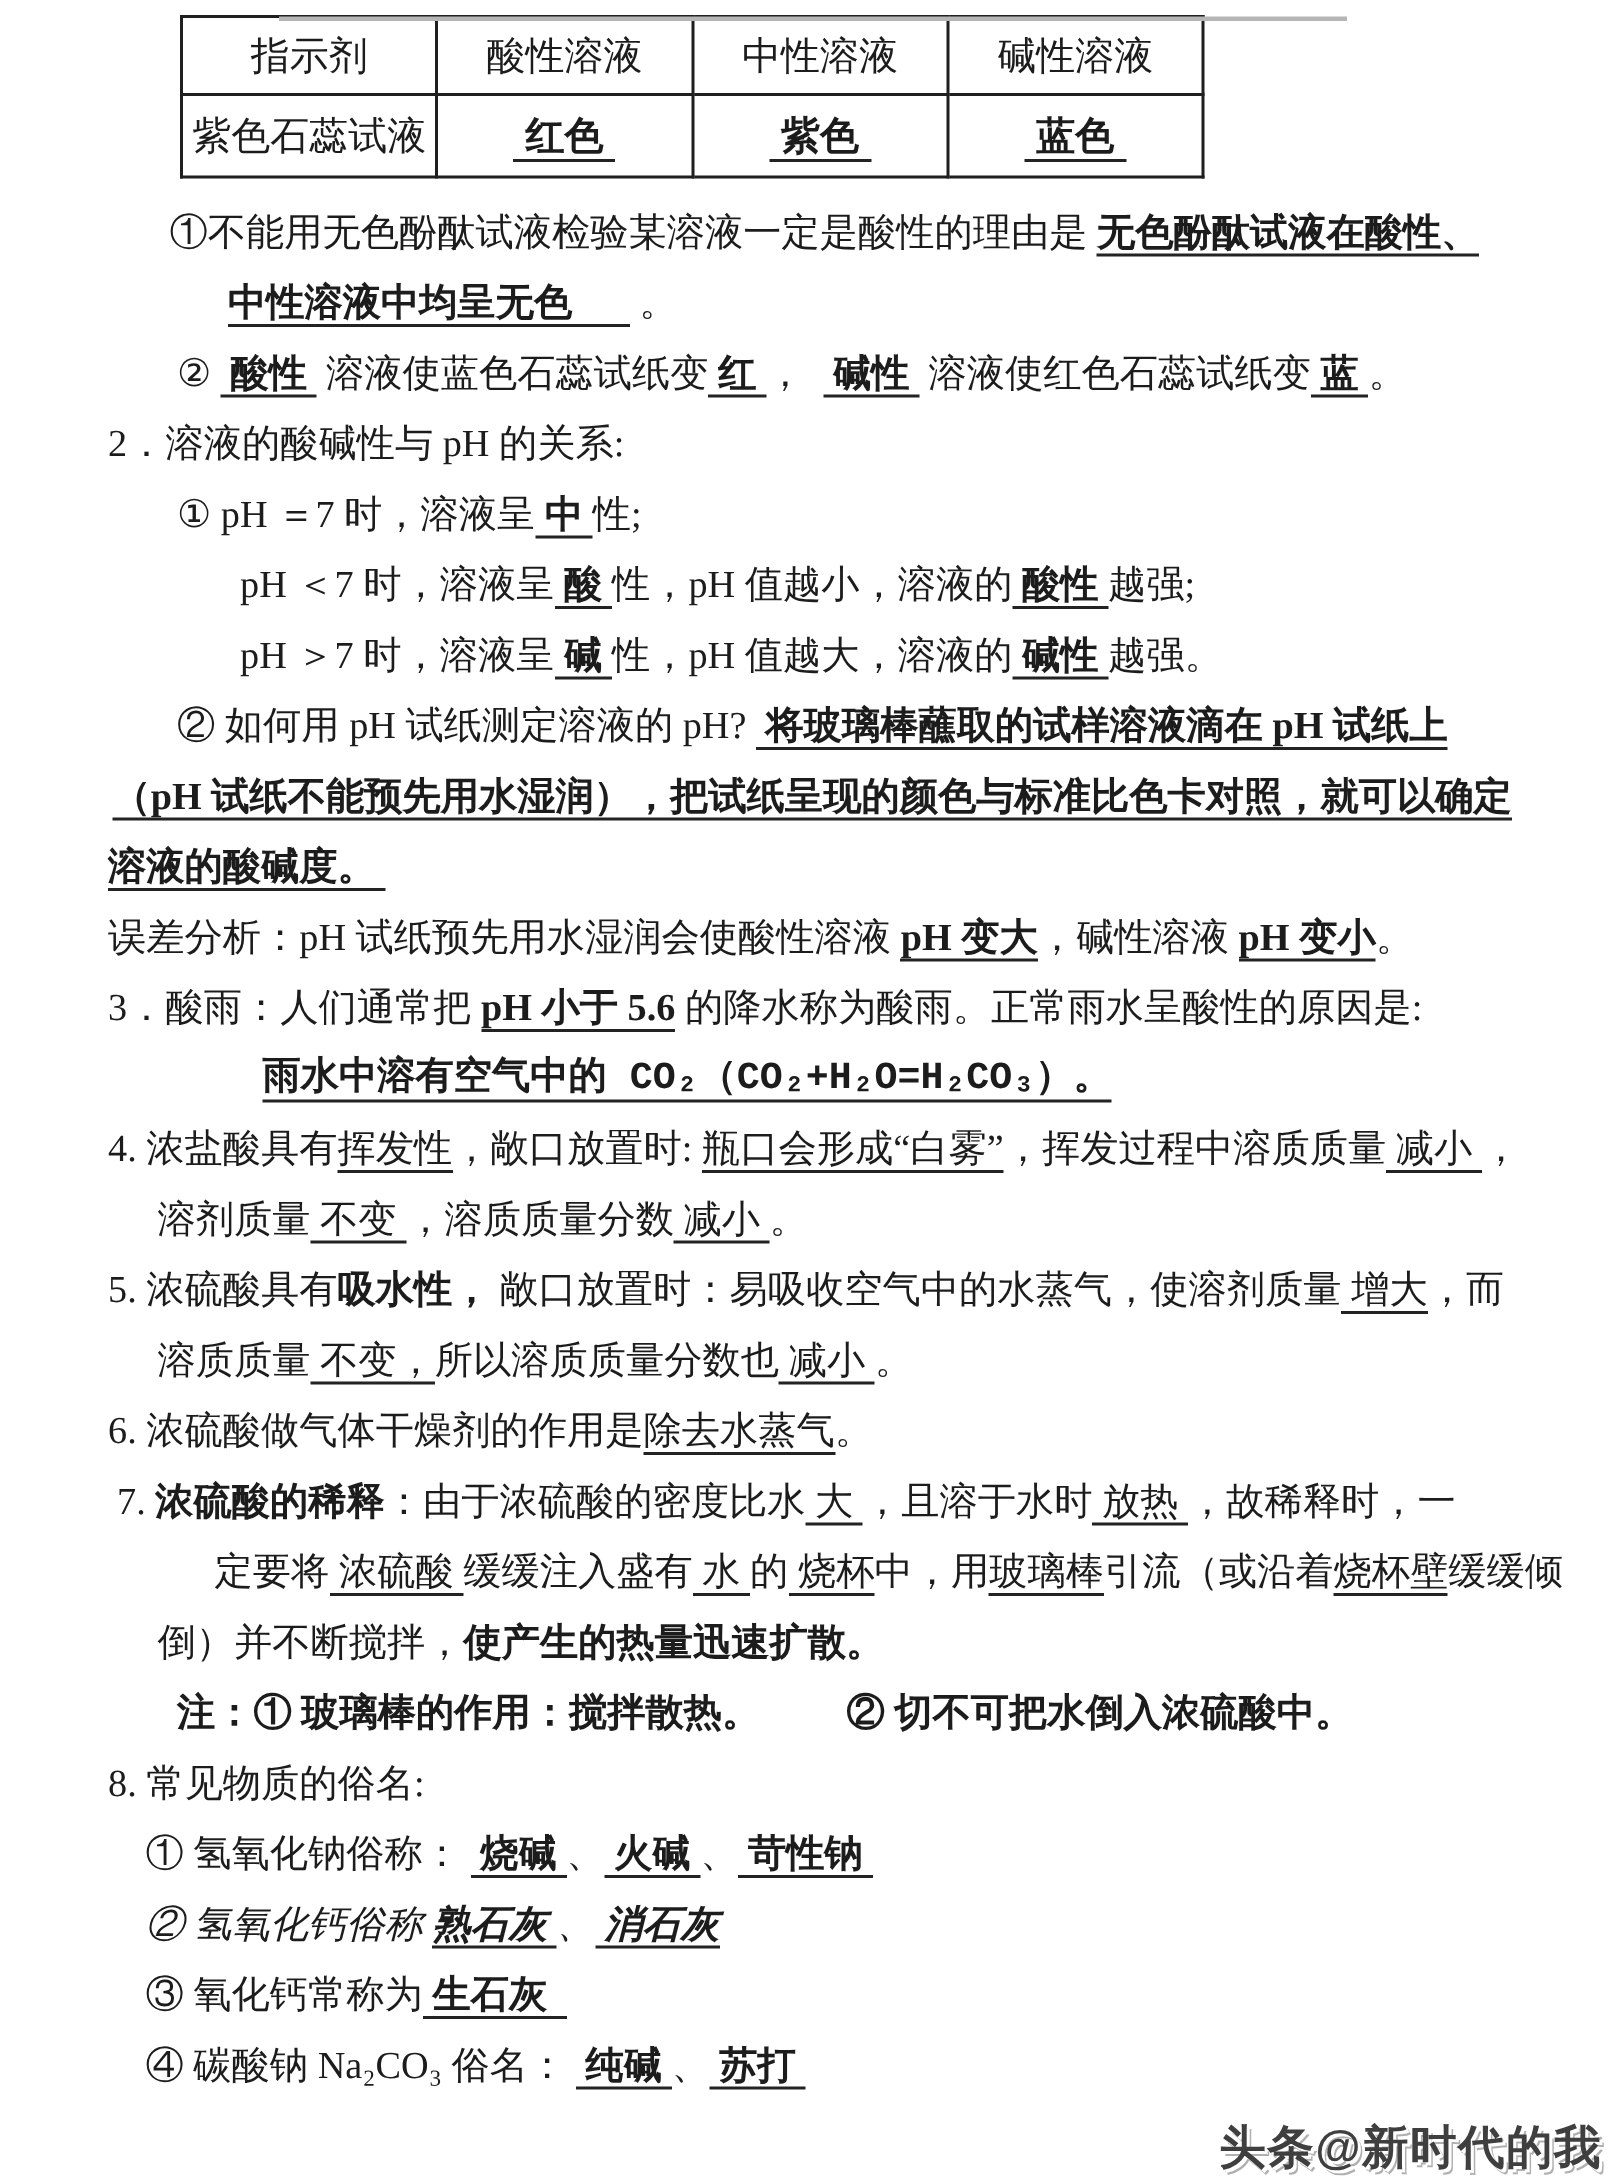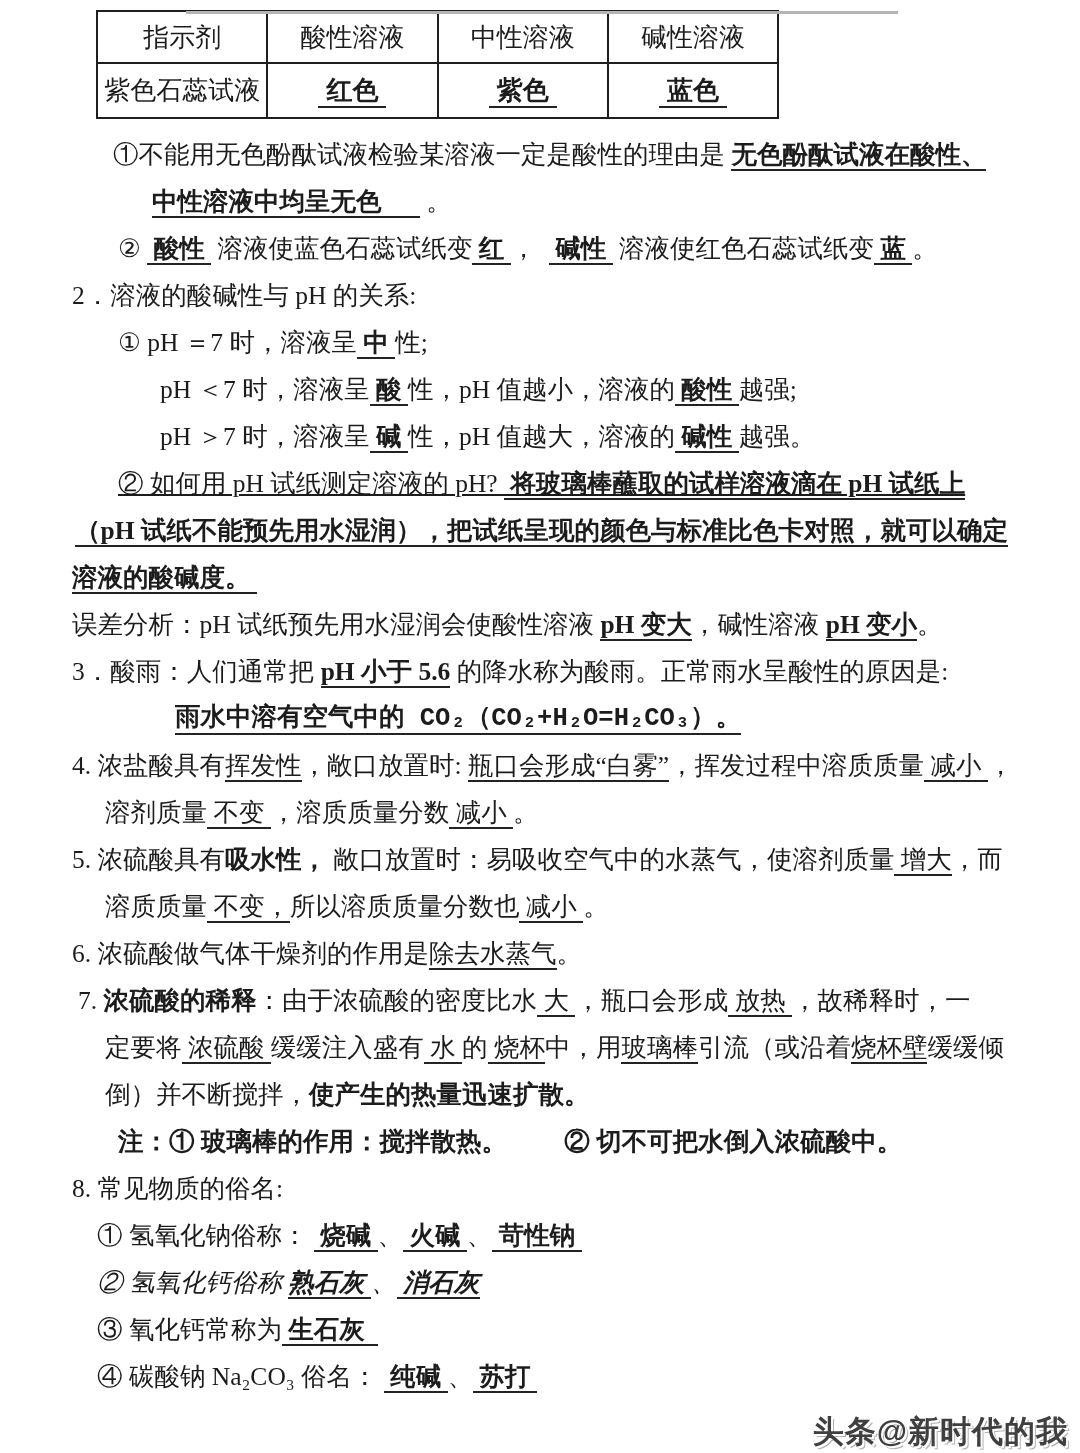--- a/index.html
+++ b/index.html
@@ -19,21 +19,21 @@
     position:relative;
   }
   .page{position:relative;width:1080px;height:1453px;}
   .top-remnant{
     position:absolute;top:1px;left:186px;width:712px;height:3px;
     background:#b5b5b5;
   }
   table.indicator{
     border-collapse:collapse;
     table-layout:fixed;
-    margin:10px 0 0 96px;
+    margin:10px 0 0 120px;
     width:683px;
     font-size:26px;
   }
   table.indicator th, table.indicator td{
     border:2px solid var(--tborder);
     text-align:center;
     font-weight:400;
     padding:0;
   }
   table.indicator th{height:50px;}
@@ -93,33 +93,33 @@
   </table>
 
   <div class="lines" id="lines">
       <div class="line" style="padding-left: 41px;"><span class="">①不能用无色酚酞试液检验某溶液一定是酸性的理由是 </span><span class="b u">无色酚酞试液在酸性、</span></div>
       <div class="line" style="padding-left: 80px;"><span class="b u">中性溶液中均呈无色      </span><span class=""> 。</span></div>
       <div class="line" style="padding-left: 46px;"><span class="">② </span><span class="b u"> 酸性 </span><span class=""> 溶液使蓝色石蕊试纸变</span><span class="b u"> 红 </span><span class="">，  </span><span class="b u"> 碱性 </span><span class=""> 溶液使红色石蕊试纸变</span><span class="b u"> 蓝 </span><span class="">。</span></div>
       <div class="line"><span class="">2．溶液的酸碱性与 pH 的关系:</span></div>
       <div class="line" style="padding-left: 46px;"><span class="">① pH ＝7 时，溶液呈</span><span class="b u"> 中 </span><span class="">性;</span></div>
       <div class="line" style="padding-left: 88px;"><span class="">pH ＜7 时，溶液呈</span><span class="b u"> 酸 </span><span class="">性，pH 值越小，溶液的</span><span class="b u"> 酸性 </span><span class="">越强;</span></div>
       <div class="line" style="padding-left: 88px;"><span class="">pH ＞7 时，溶液呈</span><span class="b u"> 碱 </span><span class="">性，pH 值越大，溶液的</span><span class="b u"> 碱性 </span><span class="">越强。</span></div>
-      <div class="line" style="padding-left: 46px; text-decoration: underline;"><span class="">② 如何用 pH 试纸测定溶液的 pH? </span><span class="b u"> 将玻璃棒蘸取的试样溶液滴在 pH 试纸上</span></div>
+      <div class="line" style="padding-left: 46px;"><span class="">② 如何用 pH 试纸测定溶液的 pH? </span><span class="b u"> 将玻璃棒蘸取的试样溶液滴在 pH 试纸上</span></div>
       <div class="line" style="padding-left: 3px;"><span class="b u">（pH 试纸不能预先用水湿润），把试纸呈现的颜色与标准比色卡对照，就可以确定</span></div>
       <div class="line"><span class="b u">溶液的酸碱度。 </span></div>
       <div class="line"><span class="">误差分析：pH 试纸预先用水湿润会使酸性溶液 </span><span class="b u">pH 变大</span><span class="">，碱性溶液 </span><span class="b u">pH 变小</span><span class="">。</span></div>
       <div class="line"><span class="">3．酸雨：人们通常把 </span><span class="b u">pH 小于 5.6</span><span class=""> 的降水称为酸雨。正常雨水呈酸性的原因是:</span></div>
       <div class="line" style="padding-left: 103px; font-family: Liberation Mono, monospace;"><span class="b u">雨水中溶有空气中的 CO₂（CO₂+H₂O=H₂CO₃）。</span></div>
       <div class="line"><span class="">4. 浓盐酸具有</span><span class="u">挥发性</span><span class="">，敞口放置时: </span><span class="u">瓶口会形成“白雾”</span><span class="">，挥发过程中溶质质量</span><span class="u"> 减小 </span><span class="">，</span></div>
       <div class="line" style="padding-left: 33px;"><span class="">溶剂质量</span><span class="u"> 不变 </span><span class="">，溶质质量分数</span><span class="u"> 减小 </span><span class="">。</span></div>
       <div class="line"><span class="">5. 浓硫酸具有</span><span class="b ">吸水性，</span><span class=""> 敞口放置时：易吸收空气中的水蒸气，使溶剂质量</span><span class="u"> 增大</span><span class="">，而</span></div>
       <div class="line" style="padding-left: 33px;"><span class="">溶质质量</span><span class="u"> 不变，</span><span class="">所以溶质质量分数也</span><span class="u"> 减小 </span><span class="">。</span></div>
       <div class="line"><span class="">6. 浓硫酸做气体干燥剂的作用是</span><span class="u">除去水蒸气</span><span class="">。</span></div>
-      <div class="line" style="padding-left: 6px;"><span class="">7. </span><span class="b ">浓硫酸的稀释</span><span class="">：由于浓硫酸的密度比水</span><span class="u"> 大 </span><span class="">，瓶口会形成</span><span class="u"> 放热 </span><span class="">，故稀释时，一</span></div>
-      <div class="line" style="padding-left: 33px;"><span class="">定要将</span><span class="u"> 浓硫酸 </span><span class="">缓缓注入盛有</span><span class="u"> 水 </span><span class="">的</span><span class="u"> 烧杯</span><span class="">中，用</span><span class="u">玻璃棒</span><span class="">引流（或沿着</span><span class="u">烧杯壁</span><span class="">缓缓倾</span></div>
+      <div class="line" style="padding-left: 6px;"><span class="">7. </span><span class="b ">浓硫酸的稀释</span><span class="">：由于浓硫酸的密度比水</span><span class="u"> 大 </span><span class="">，且溶于水时</span><span class="u"> 放热 </span><span class="">，故稀释时，一</span></div>
+      <div class="line" style="padding-left: 33px; text-align: center;"><span class="">定要将</span><span class="u"> 浓硫酸 </span><span class="">缓缓注入盛有</span><span class="u"> 水 </span><span class="">的</span><span class="u"> 烧杯</span><span class="">中，用</span><span class="u">玻璃棒</span><span class="">引流（或沿着</span><span class="u">烧杯壁</span><span class="">缓缓倾</span></div>
       <div class="line" style="padding-left: 33px;"><span class="">倒）并不断搅拌，</span><span class="b ">使产生的热量迅速扩散。</span></div>
       <div class="line" style="padding-left: 46px;"><span class="b ">注：① 玻璃棒的作用：搅拌散热。</span><span class="">　　 </span><span class="b ">② 切不可把水倒入浓硫酸中。</span></div>
       <div class="line"><span class="">8. 常见物质的俗名:</span></div>
       <div class="line" style="padding-left: 25px;"><span class="">① 氢氧化钠俗称： </span><span class="b u"> 烧碱 </span><span class="">、</span><span class="b u"> 火碱 </span><span class="">、</span><span class="b u"> 苛性钠 </span></div>
       <div class="line" style="padding-left: 25px; font-style: italic;"><span class="">② 氢氧化钙俗称 </span><span class="b u">熟石灰 </span><span class="">、</span><span class="b u"> 消石灰</span></div>
       <div class="line" style="padding-left: 25px;"><span class="">③ 氧化钙常称为</span><span class="b u"> 生石灰  </span></div>
       <div class="line" style="padding-left: 25px;"><span class="">④ 碳酸钠 Na₂CO₃ 俗名： </span><span class="b u"> 纯碱 </span><span class="">、</span><span class="b u"> 苏打 </span></div>
     </div>
 
   <div class="watermark">头条@新时代的我</div>

